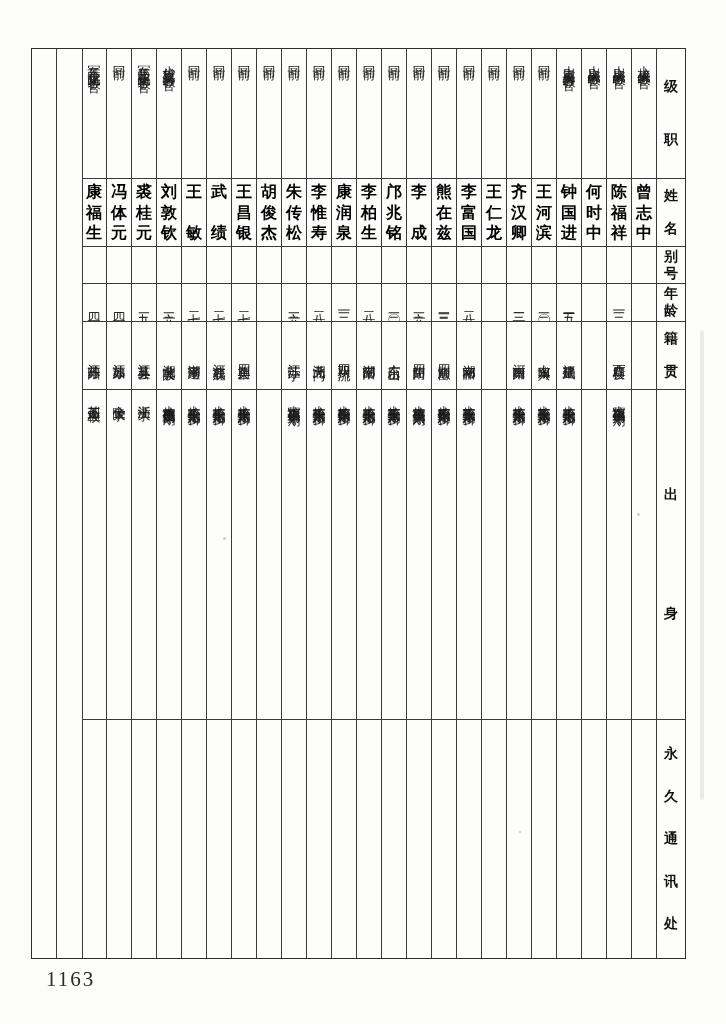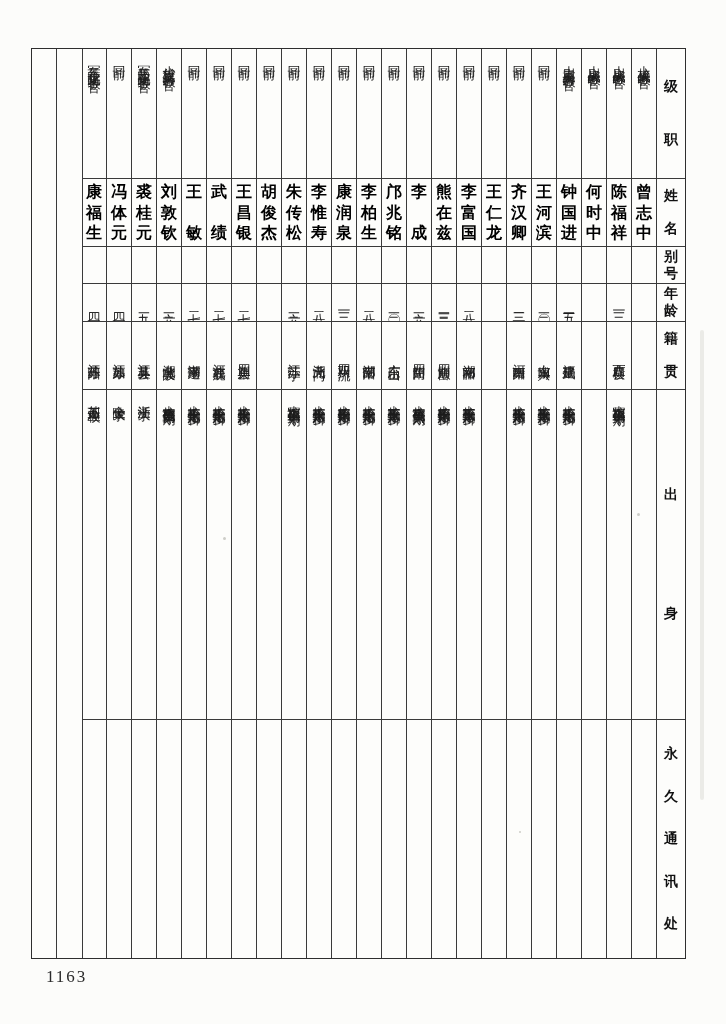--- a/index.html
+++ b/index.html
@@ -49,21 +49,21 @@
   .hcell { flex:1; display:flex; justify-content:center;
            font-weight:700; font-size:14px; color:#111; }
   .hcell-rank .vcol          { justify-content:space-between; padding:31px 0; }
   .hcell-name .vcol          { justify-content:space-between; padding:10px 0; }
   .hcell-alias .vcol         { justify-content:center; gap:3px; }
   .hcell-age .vcol           { justify-content:center; gap:3px; }
   .hcell-native_place .vcol  { justify-content:space-between; padding:10px 0; }
   .hcell-origin .vcol        { justify-content:space-between; padding:98px 0; }
   .hcell-contact .vcol       { justify-content:space-between; padding:27px 0; }
   
-  .pageno { position:absolute; left:46px; top:967px; font-size:17px;
+  .pageno { position:absolute; left:46px; top:967px; font-size:21px;
             letter-spacing:2px; color:#2b2b2b; }
   .streak { position:absolute; left:700px; top:330px; width:4px; height:470px;
             background:#ebebe7; border-radius:2px; }
   .speck  { position:absolute; width:3px; height:3px; border-radius:50%;
             background:#b9b9b2; opacity:.7; }
   .speck-1 { left:223px; top:537px; }
   .speck-2 { left:637px; top:513px; }
   .speck-3 { left:519px; top:831px; width:2px; height:2px; }
 </style>
 </head>

